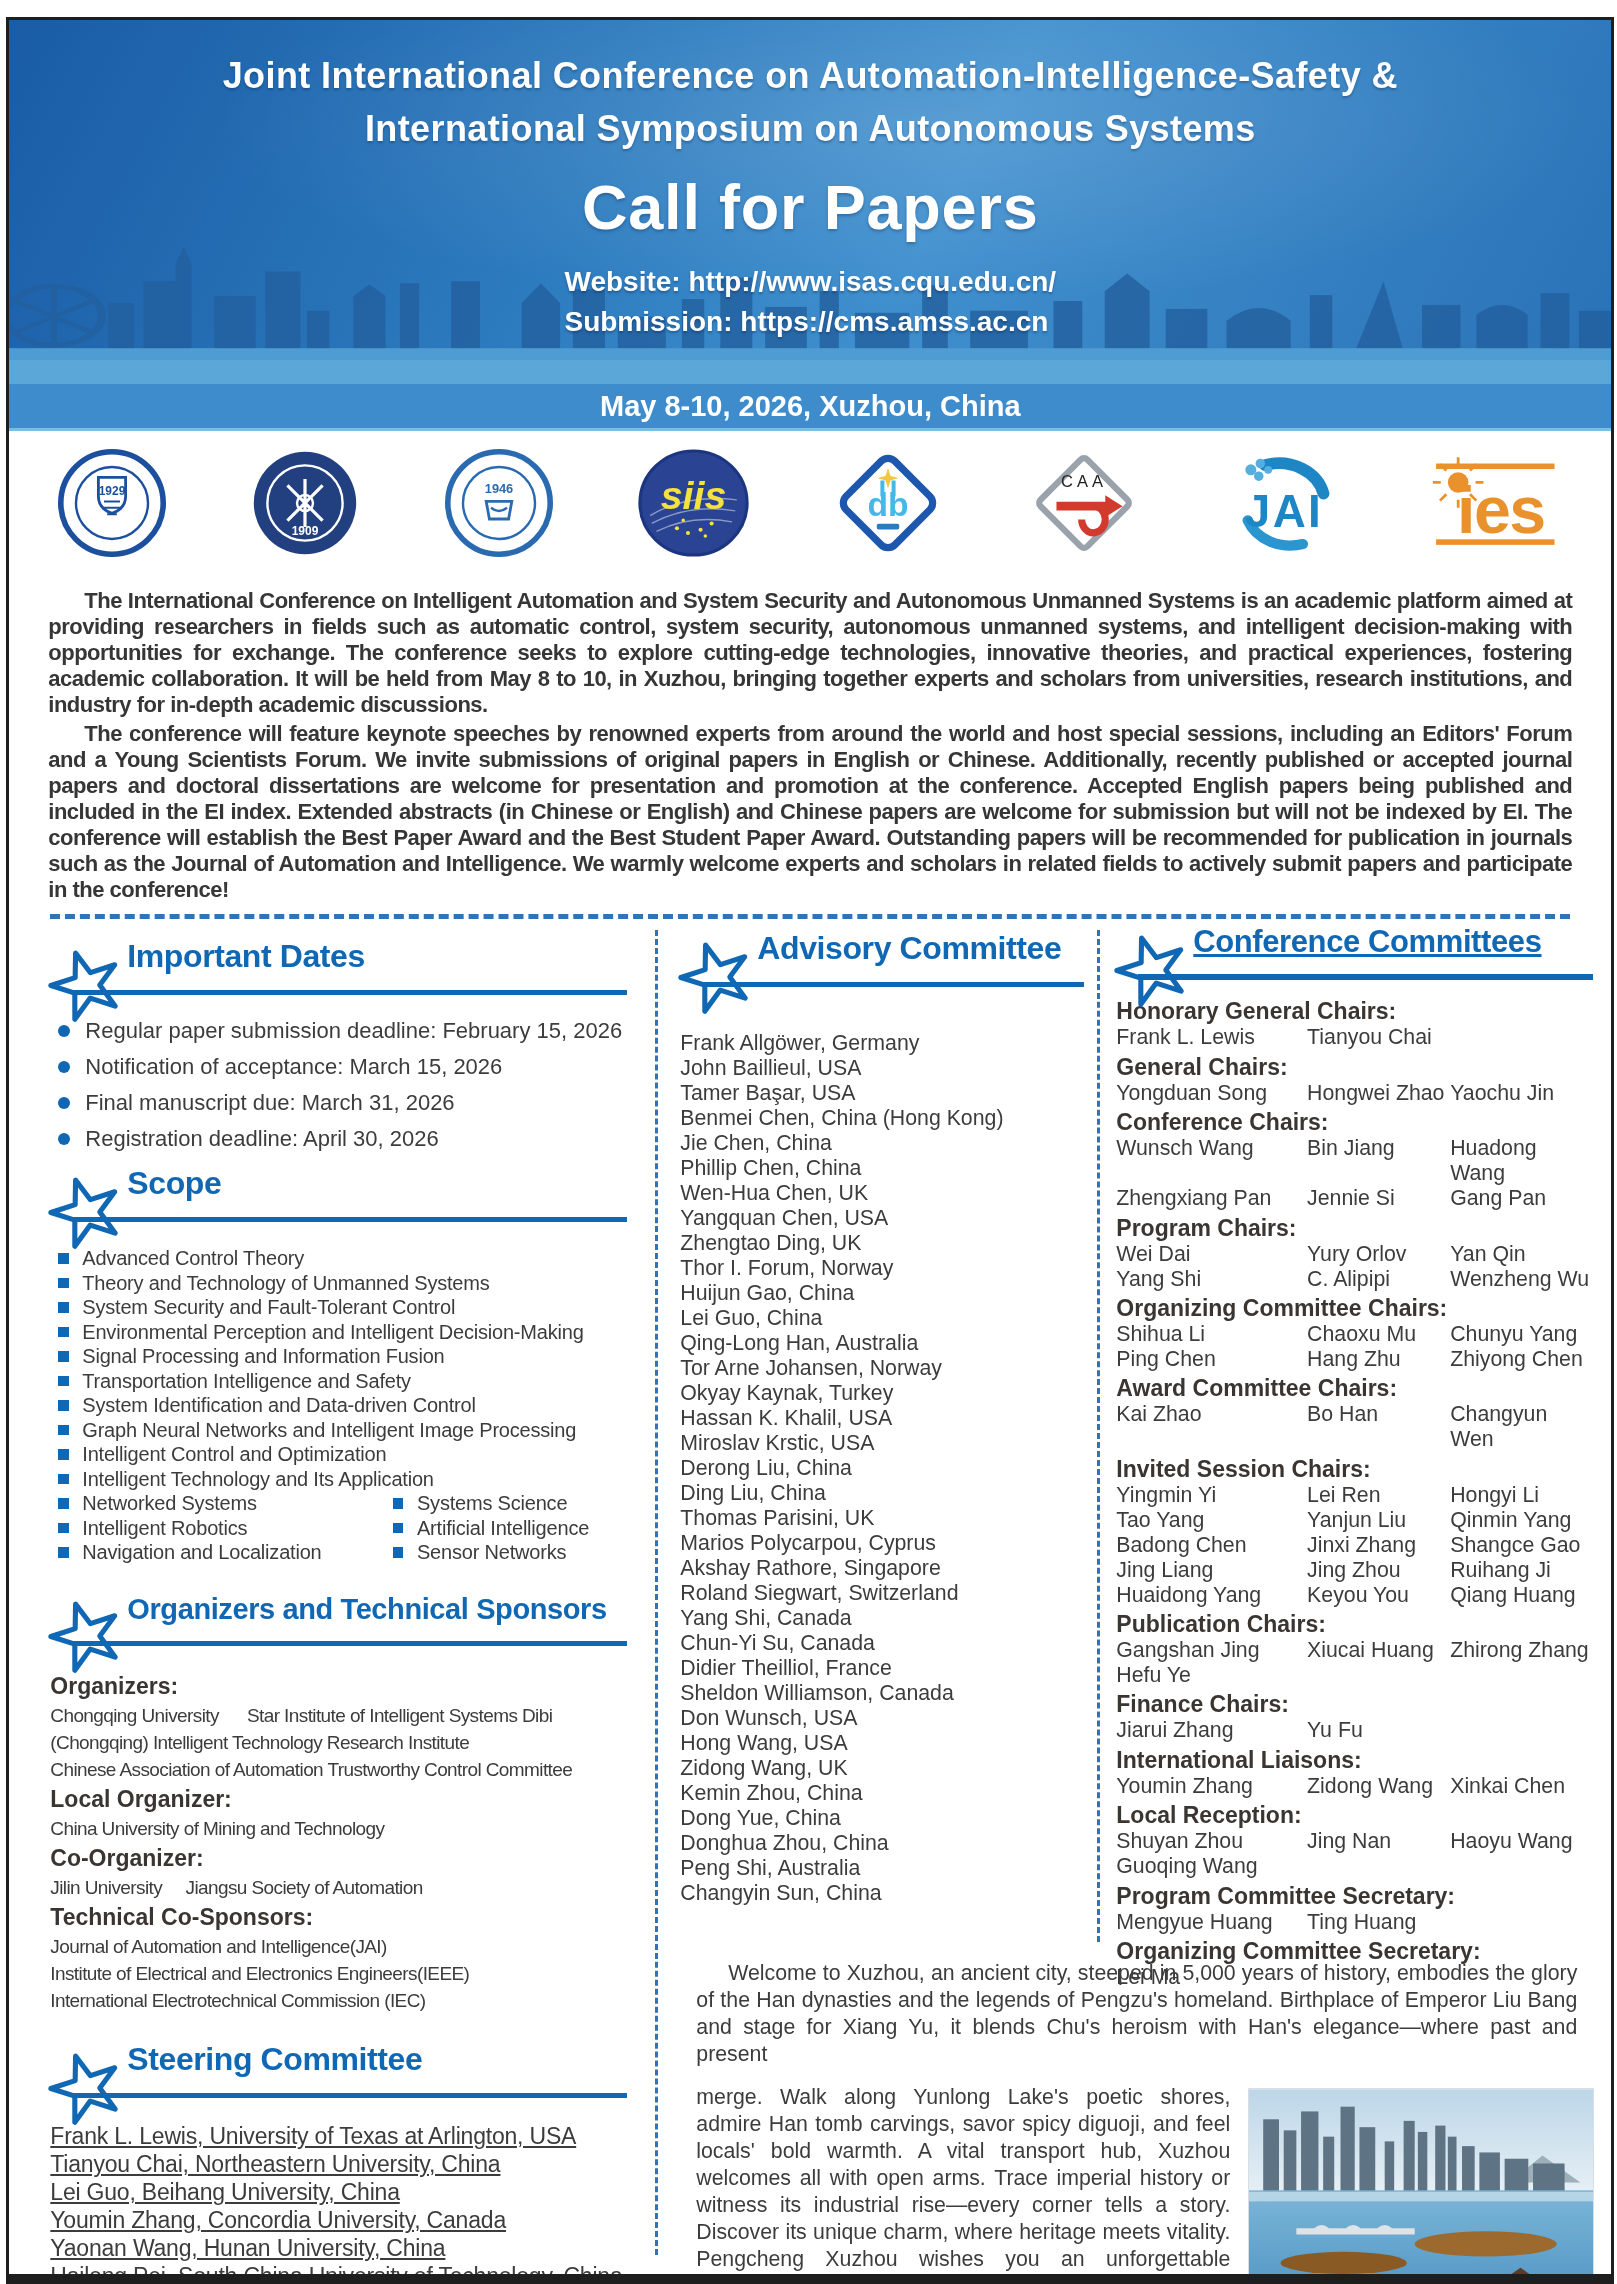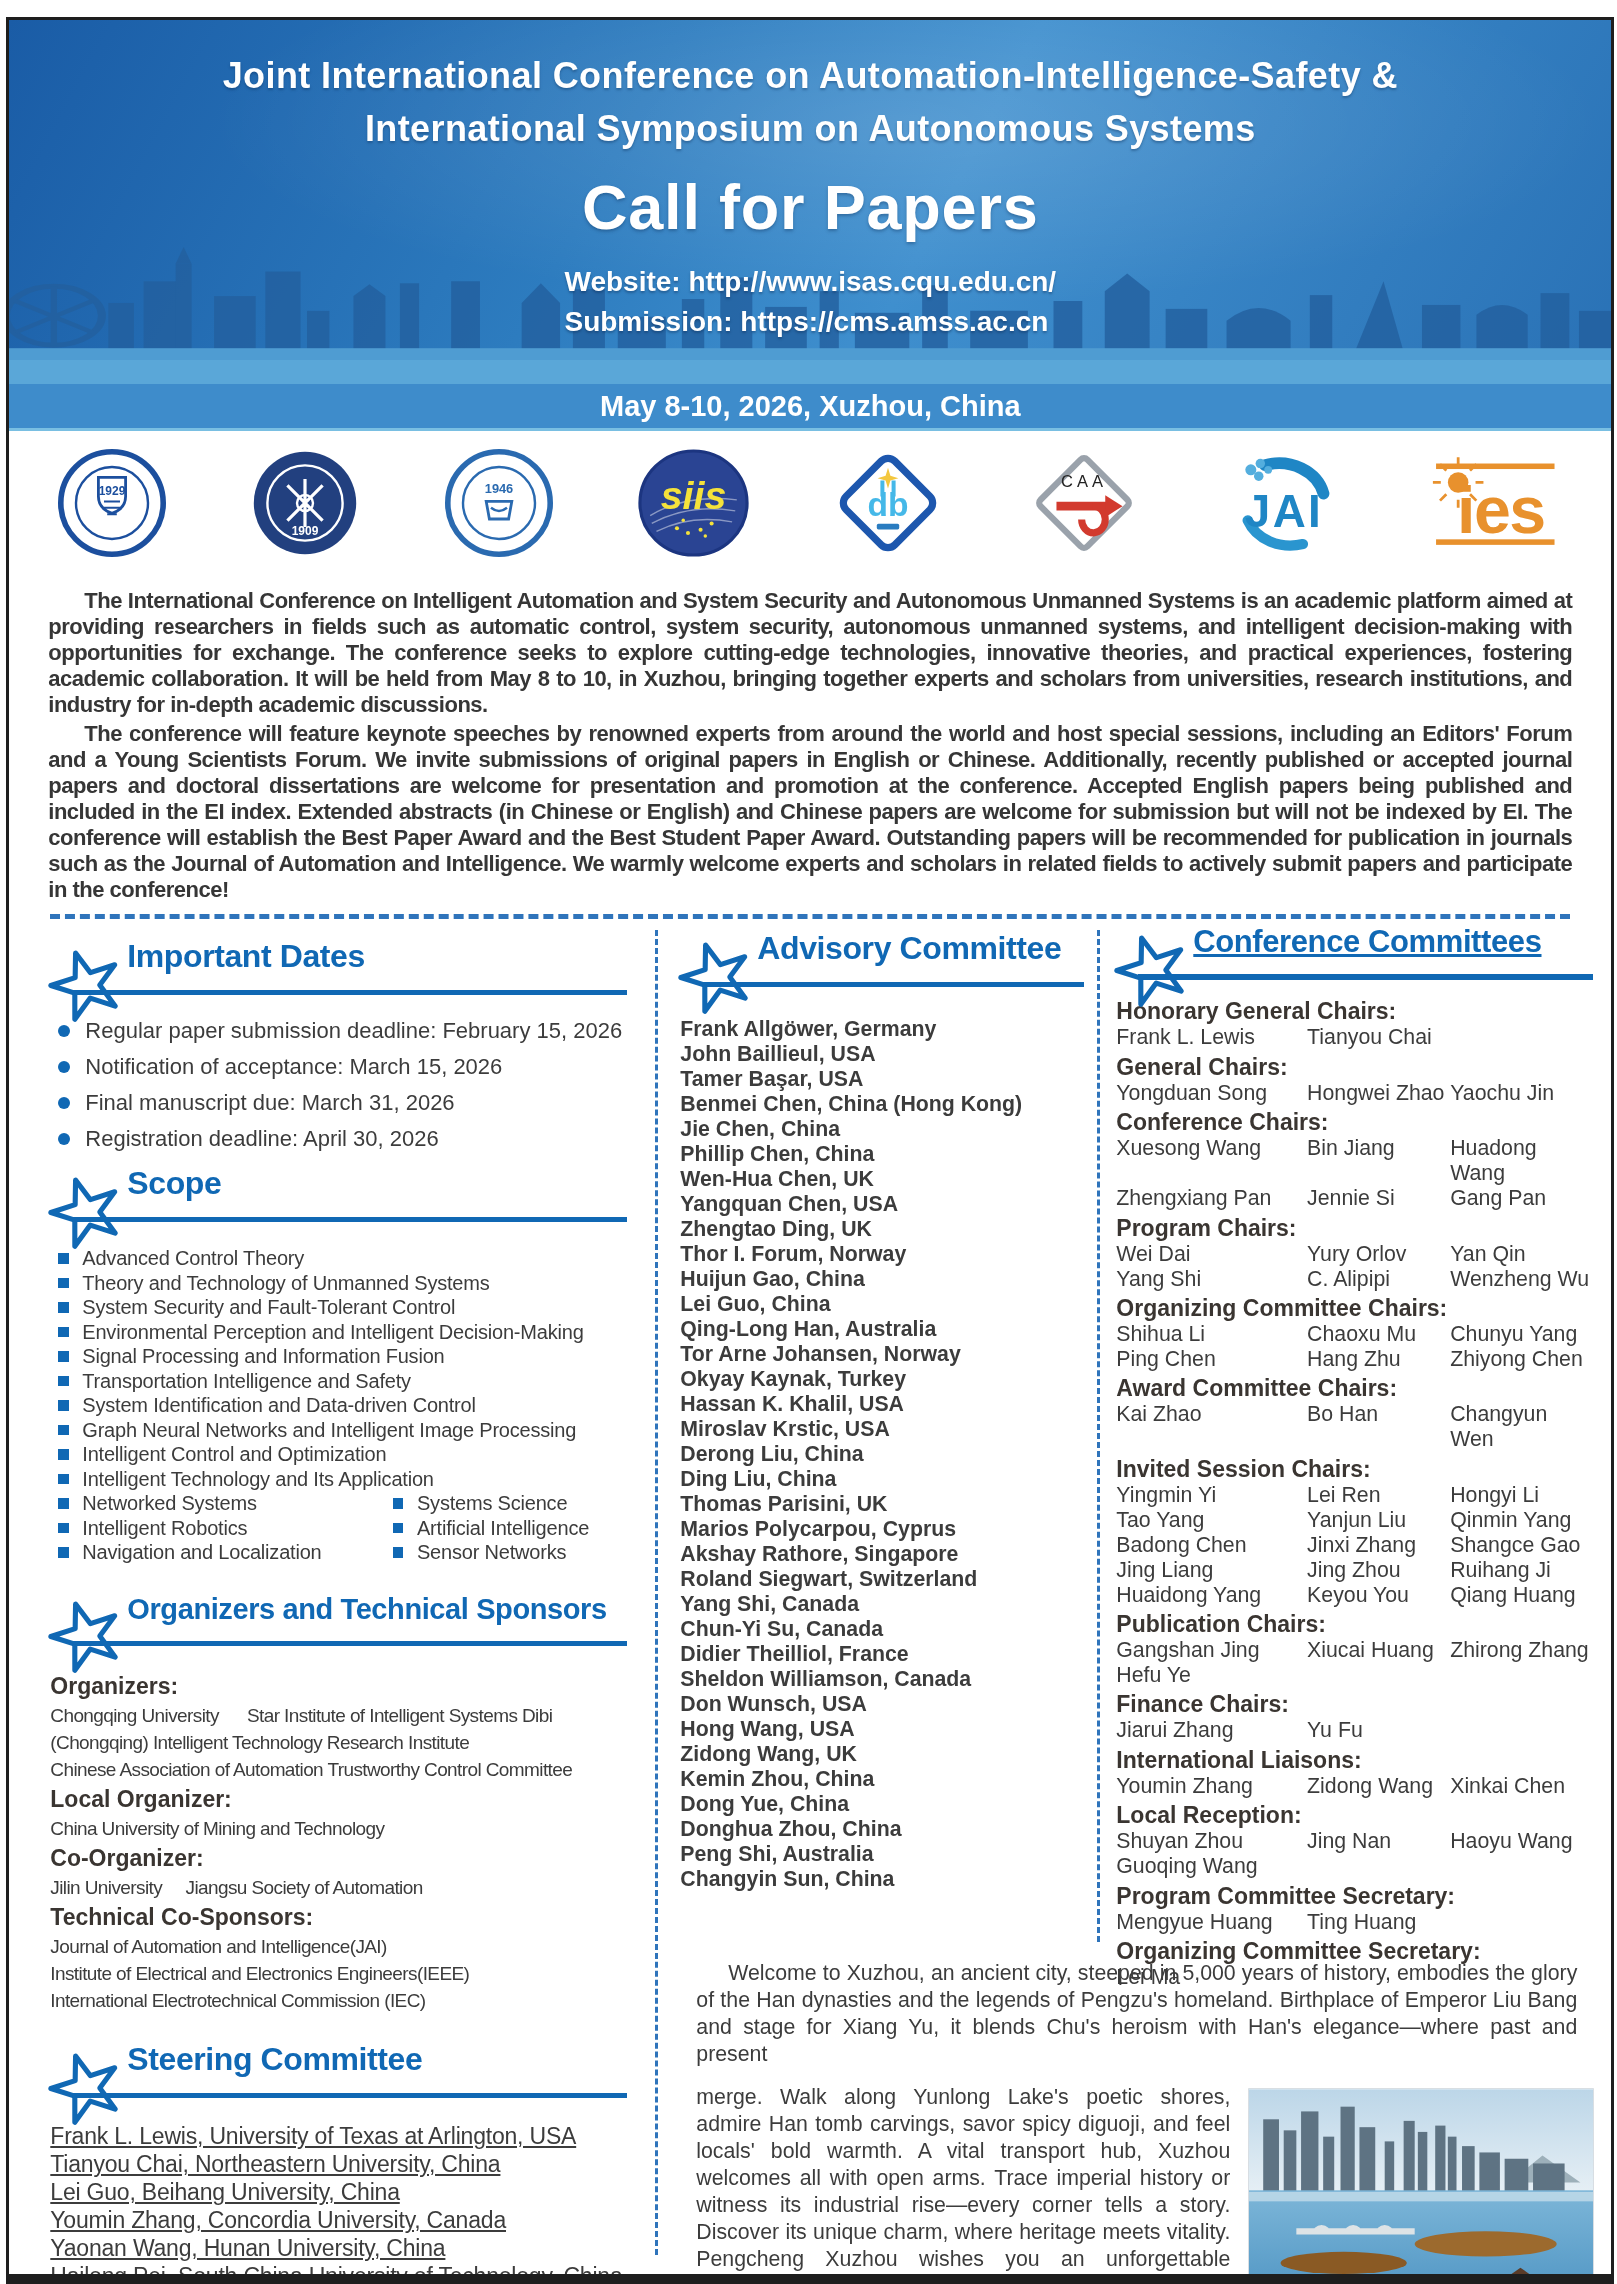--- a/index.html
+++ b/index.html
@@ -69,21 +69,21 @@
     width:10.3px;height:10.3px;background:var(--accent,#1068b4);}
   .scope-grid{display:grid;grid-template-columns:58% 42%;}
 
   .org{margin-top:22px;}
   .org .glabel{font-size:23px;font-weight:bold;color:#3a3531;line-height:32px;}
   .org .gline{font-size:19px;color:#3c3c3c;line-height:27px;letter-spacing:-0.6px;white-space:pre-wrap;}
 
   .steer{margin-top:24px;}
   .steer div{font-size:23px;color:#3c3c3c;line-height:28px;letter-spacing:-0.2px;text-decoration:underline;}
 
-  .advis{margin-top:30px;font-weight:bold;}
+  .advis{margin-top:44px;}
   .advis div{font-size:21.3px;color:#3c3c3c;line-height:25px;}
 
   .cgroup .clabel{font-size:23px;font-weight:bold;color:#3a3531;line-height:28px;margin-top:2.4px;}
   .cgroup .cnames{display:grid;grid-template-columns:40% 30% 30%;}
   .cgroup .cnames span{font-size:21.3px;color:#3c3c3c;line-height:25px;}
 
   
   .welcome{position:absolute;left:671px;top:1020px;width:913px;}
   .welcome p{margin:16px;font-size:21.3px;line-height:27px;color:#3c3c3c;text-align:justify;}
   .welcome .w1{text-indent:32px;}
@@ -413,21 +413,21 @@
         <div class="clabel">General Chairs:</div>
         <div class="cnames">
           <span>Yongduan Song</span>
           <span>Hongwei Zhao</span>
           <span>Yaochu Jin</span>
           </div>
       </div>
       <div class="cgroup">
         <div class="clabel">Conference Chairs:</div>
         <div class="cnames">
-          <span>Xuesong Wang</span>
+          <span>Wunsch Wang</span>
           <span>Bin Jiang</span>
           <span>Huadong Wang</span>
           <span>Zhengxiang Pan</span>
           <span>Jennie Si</span>
           <span>Gang Pan</span>
           </div>
       </div>
       <div class="cgroup">
         <div class="clabel">Program Chairs:</div>
         <div class="cnames">

